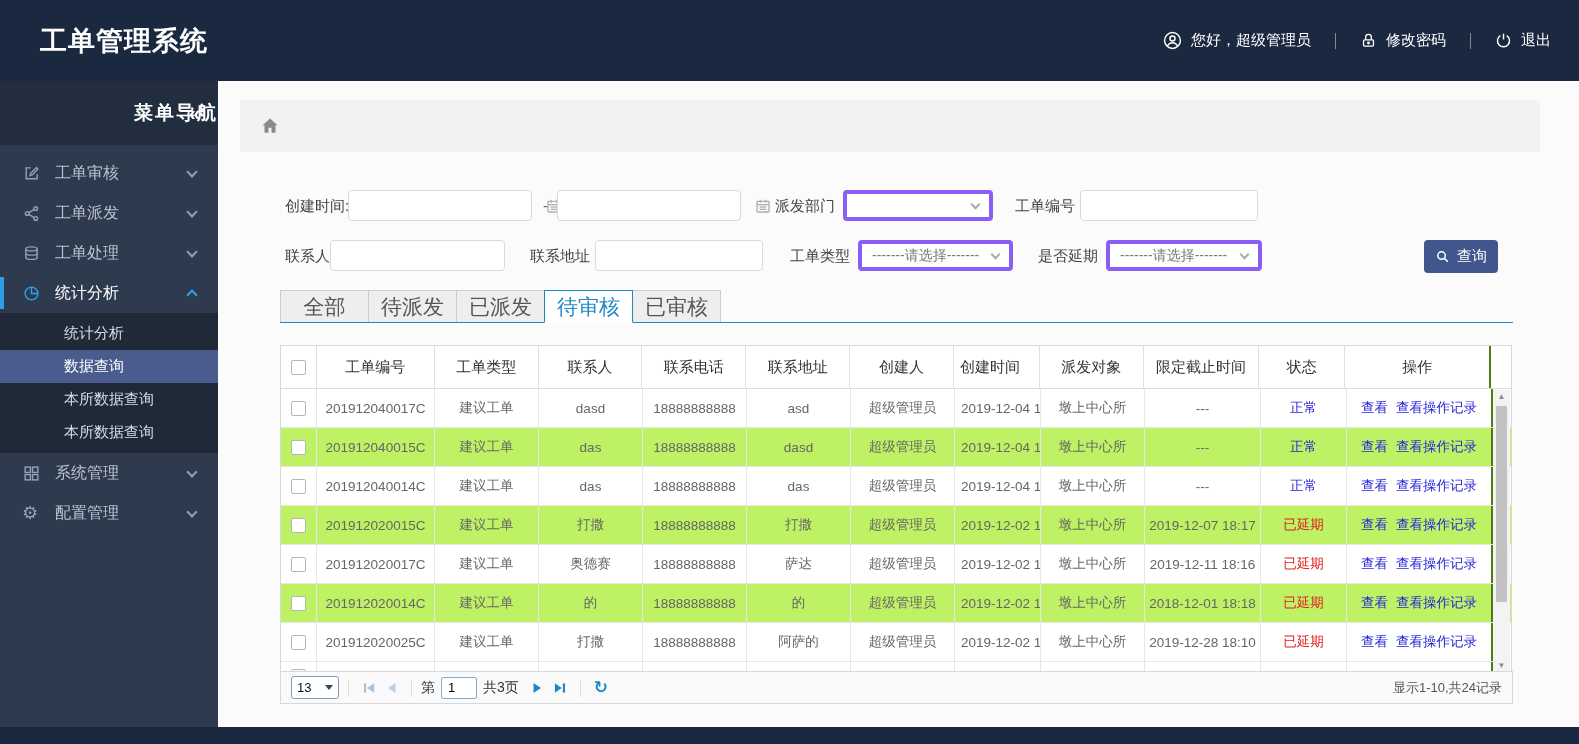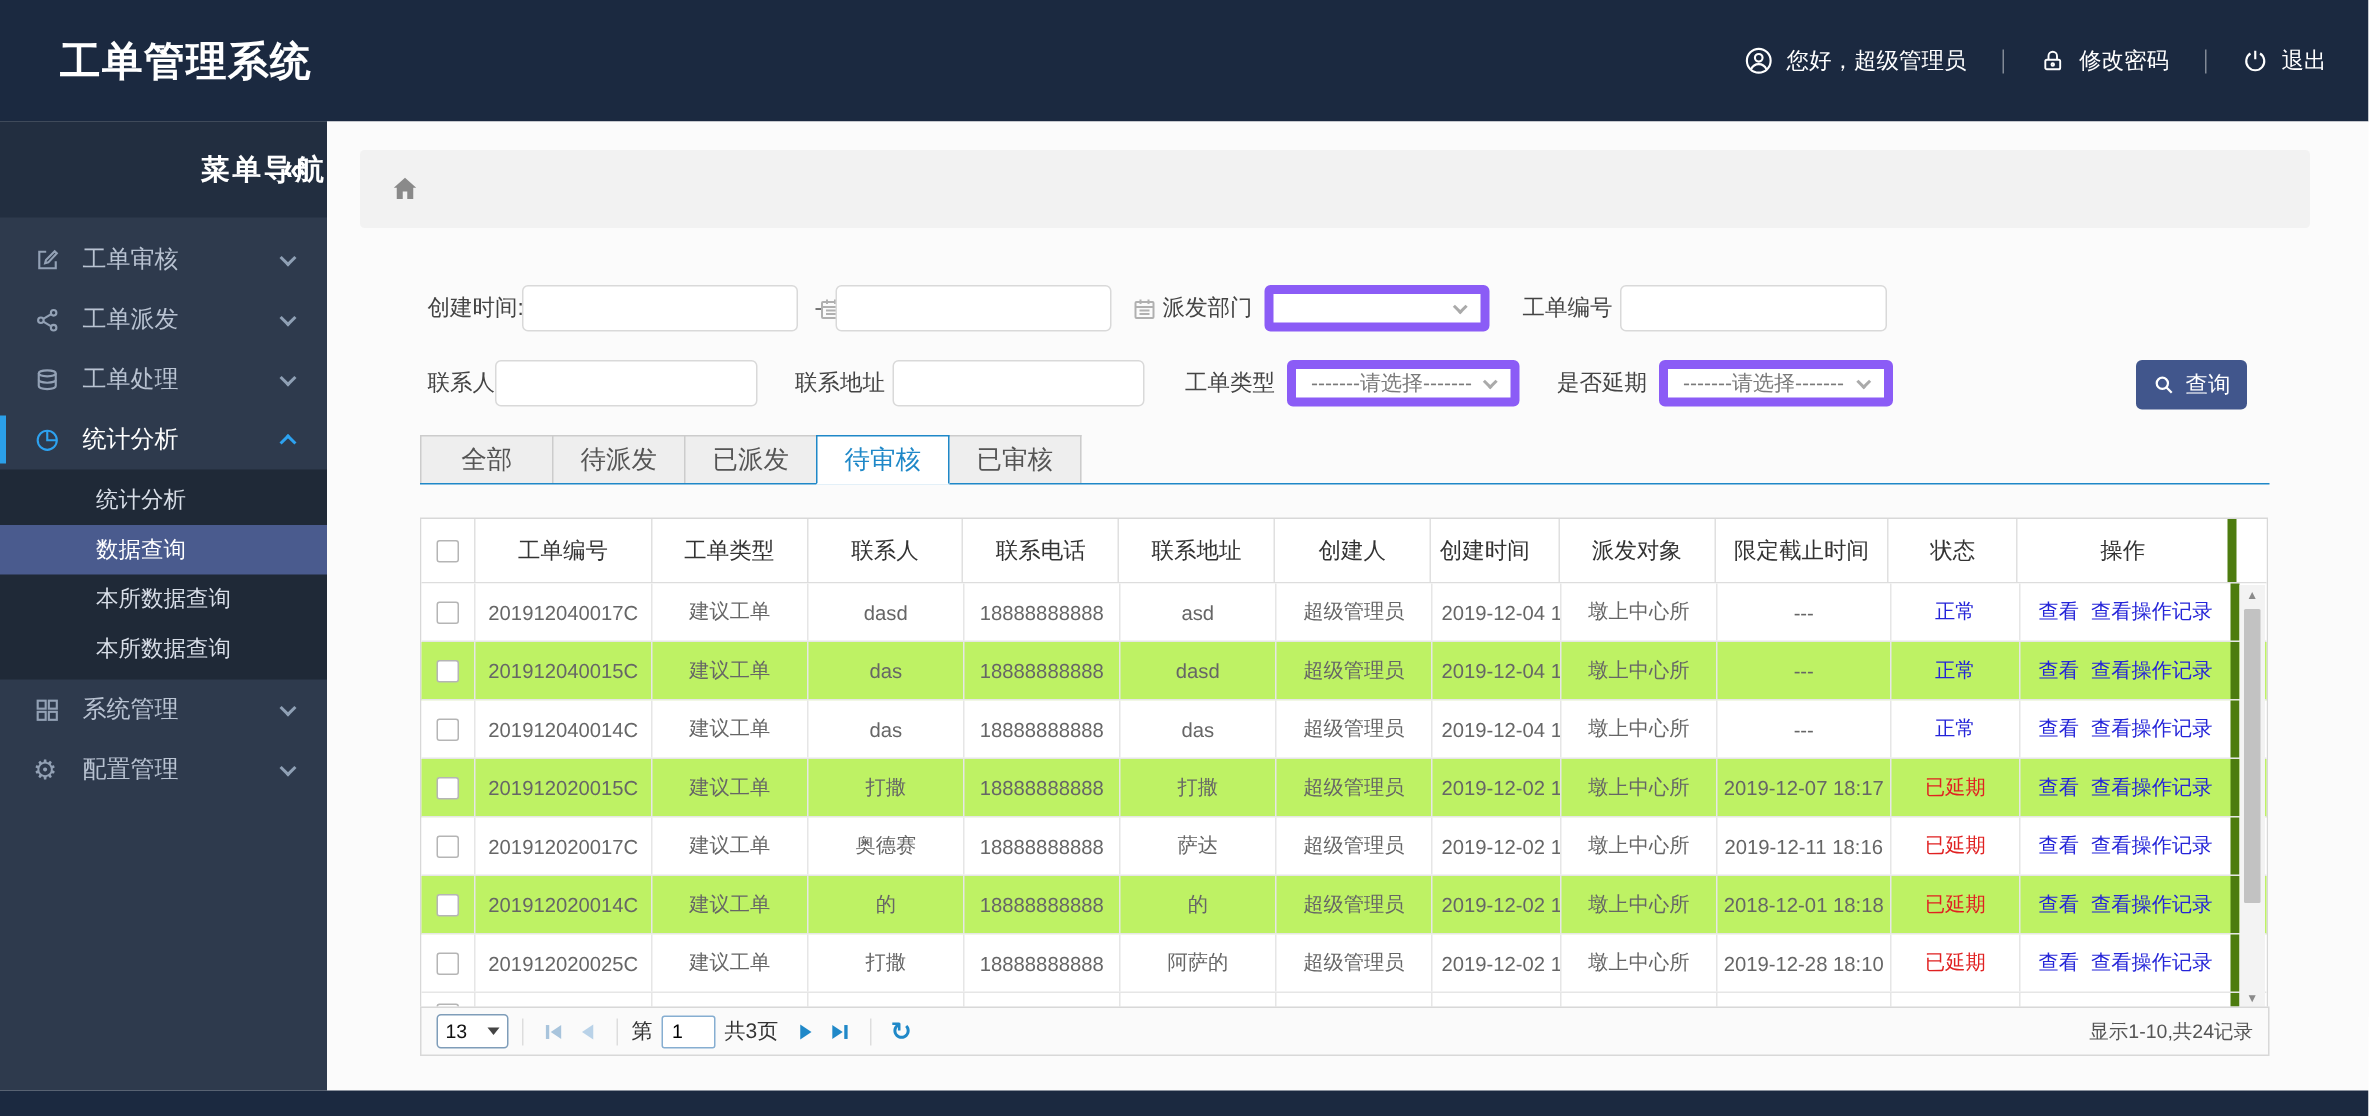--- a/index.html
+++ b/index.html
@@ -35,41 +35,41 @@
 
   
   .main { position:absolute; left:218px; top:81px; width:1361px; height:646px; background:#fbfbfb; }
   .breadcrumb { position:absolute; left:22px; top:19px; width:1300px; height:52px; background:#f2f2f2; border-radius:3px; display:flex; align-items:center; padding-left:20px; color:#8a8a8a; }
 
   .frow { position:absolute; left:0; top:0; width:1361px; height:32px; }
   .frow .lab { position:absolute; font-size:15px; color:#444; line-height:32px; }
   .tbox { position:absolute; height:31px; border:1px solid #d9d9d9; border-radius:4px; background:#fff; display:flex; align-items:center; }
   .tbox input { border:none; outline:none; flex:1; height:100%; padding:0 8px; font-size:14px; background:transparent; }
   .tbox .cal { margin-right:7px; color:#b0b0b0; }
-  .selbox { position:absolute; height:31px; border:6px solid #8b5cf6; border-radius:4px; background:#fff; display:flex; align-items:center; justify-content:space-between; padding:0 10px; font-size:14px; color:#7a7a7a; cursor:pointer; }
+  .selbox { position:absolute; height:31px; border:4px solid #8b5cf6; border-radius:4px; background:#fff; display:flex; align-items:center; justify-content:space-between; padding:0 10px; font-size:14px; color:#7a7a7a; cursor:pointer; }
   .selbox .chev { width:7px; height:7px; border-right:2px solid #aaa; border-bottom:2px solid #aaa; transform:rotate(45deg); margin-top:-3px; }
   .dash { position:absolute; color:#666; line-height:32px; font-size:15px; }
   .qbtn { position:absolute; width:74px; height:33px; background:#41568c; color:#fff; border:none; border-radius:4px; font-size:15px; display:flex; align-items:center; justify-content:center; gap:7px; cursor:pointer; }
 
   
   .tabs { position:absolute; left:62px; top:209px; width:1233px; height:33px; border-bottom:1px solid #1f88c8; }
-  .tab { float:left; width:89px; height:32px; margin-bottom:0; background:#eeeeee; border:1px solid #cccccc; border-bottom:none; color:#555; font-size:17px; display:flex; align-items:center; justify-content:center; cursor:pointer; margin-right:-1px; }
+  .tab { float:left; width:89px; height:32px; margin-bottom:0; background:#eeeeee; border:1px solid #cccccc; border-bottom:none; color:#555; font-size:21px; display:flex; align-items:center; justify-content:center; cursor:pointer; margin-right:-1px; }
   .tab.active { background:#fff; border:1px solid #1f88c8; border-bottom:1px solid #fff; color:#1f88c8; height:33px; position:relative; z-index:2; }
 
   
   .tablewrap { position:absolute; left:62px; top:264px; width:1232px; background:#fff; border:1px solid #d8d8d8; }
   .thead { display:flex; height:43px; border-bottom:1px solid #ddd; background:#fff; }
   .th { display:flex; align-items:center; justify-content:center; font-size:15px; color:#333; border-right:1px solid #e0e0e0; height:100%; }
   .th:last-child { border-right:none; }
   .tr { display:flex; height:39px; border-bottom:1px solid #e6e6e6; background:#fff; }
   .tr.alt { background:#bef264; }
   .td { display:flex; align-items:center; justify-content:center; font-size:13.5px; color:#666; border-right:1px solid #e6e6e6; height:100%; overflow:hidden; white-space:nowrap; }
   .c0 { width:36px; } .c1 { width:118px; } .c2,.c3,.c4,.c5,.c6 { width:104px; }
   .c7 { width:86px; justify-content:flex-start; padding-left:6px; }
-  .c8 { width:104px; } .c9 { width:116px; } .c10 { width:86px; } .c11 { width:146px; border-right:6px solid #4d7c0f; }
+  .c8 { width:104px; } .c9 { width:116px; } .c10 { width:86px; } .c11 { width:146px; border-right:2px solid #4d7c0f; }
   .cblank { width:20px; border-right:none; }
   .checkbox { width:15px; height:15px; border:1px solid #b5b5b5; border-radius:2px; background:#fff; cursor:pointer; }
   .st-normal { color:#2424d8; } .st-delayed { color:#e02121; }
   .alink { color:#2424d8; text-decoration:none; cursor:pointer; font-size:13.5px; }
   .alink + .alink { margin-left:8px; }
   .partial { height:11px; overflow:hidden; border-bottom:none; }
   .scrollbar { position:absolute; right:1px; top:44px; width:17px; height:283px; background:#f3f3f3; display:flex; flex-direction:column; align-items:center; }
   .sb-arrow { color:#8a8a8a; font-size:8px; height:14px; line-height:14px; cursor:pointer; }
   .sb-thumb { width:11px; height:196px; background:#c2c2c2; border-radius:1px; margin-top:2px; cursor:pointer; }
   .sb-bottom { position:absolute; bottom:0; }

